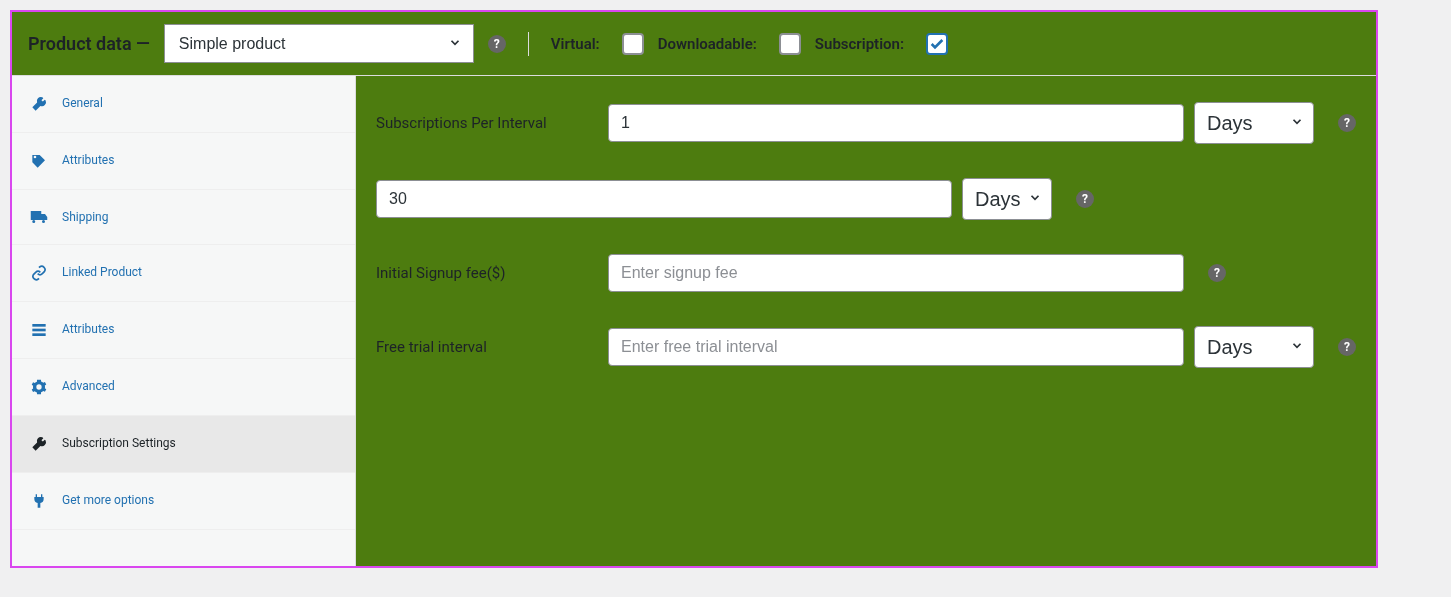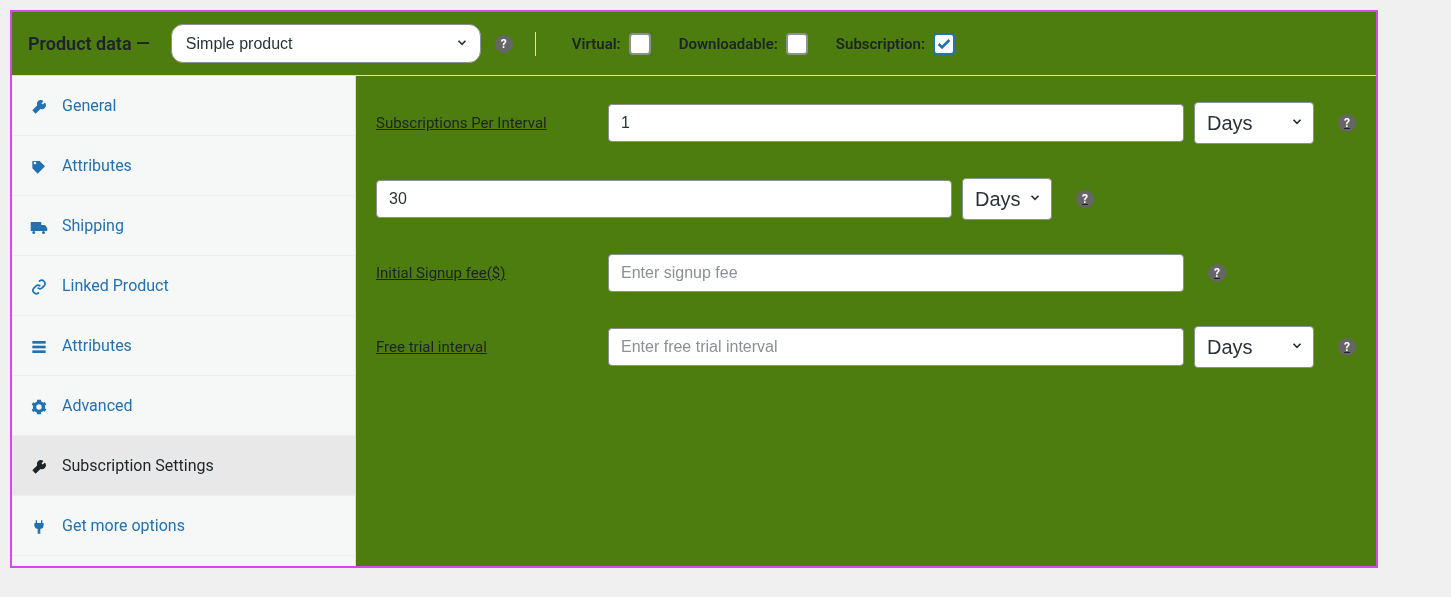--- a/index.html
+++ b/index.html
@@ -29,25 +29,24 @@
 }
 .product-type-select {
   position: relative;
 }
 .product-type-select select {
   appearance: none;
   -webkit-appearance: none;
   font-size: 16px;
   padding: 10px 36px 10px 14px;
   border: 1px solid #8c8f94;
-  border-radius: 12px;
+  border-radius: 0;
   background: #fff;
   color: #2c3338;
   min-width: 310px;
-  margin-left: 7px;
 }
 .product-type-select .chev {
   position: absolute;
   right: 12px;
   top: 50%;
   transform: translateY(-50%);
   pointer-events: none;
   color: #2c3338;
 }
 .help-icon {
@@ -65,22 +64,21 @@
 }
 .divider {
   width: 1px;
   height: 24px;
   background: #dcdcde;
   margin: 0 8px;
 }
 .check-group {
   display: flex;
   align-items: center;
-  gap: 8px;
-  margin-left: 14px;
+  gap: 22px;
 }
 .check-label {
   font-size: 15px;
   font-weight: 600;
   color: #1d2327;
 }
 .chk {
   width: 22px;
   height: 22px;
   border: 2px solid #8c8f94;
@@ -104,43 +102,42 @@
   width: 356px;
   border-right: 1px solid #dcdcde;
   background: #f6f7f7;
   list-style: none;
 }
 .tabs li {
   border-bottom: 1px solid #eee;
 }
 .tabs a {
   display: flex;
-  align-items: flex-end;
+  align-items: flex-start;
   gap: 14px;
   padding: 20px 18px;
   text-decoration: none;
   color: #2271b1;
-  font-size: 16px;
+  font-size: 12px;
 }
 .tabs li.active {
   background: #e8e8e8;
 }
 .tabs li.active a {
   color: #1d2327;
 }
 .tab-icon {
   width: 18px;
   display: inline-flex;
   justify-content: center;
   color: inherit;
 }
 .content {
   flex: 1;
   padding: 26px 20px;
-  text-decoration: underline;
 }
 .field-row {
   display: flex;
   align-items: center;
   margin-bottom: 34px;
   gap: 10px;
 }
 .field-label {
   width: 222px;
   font-size: 15px;

